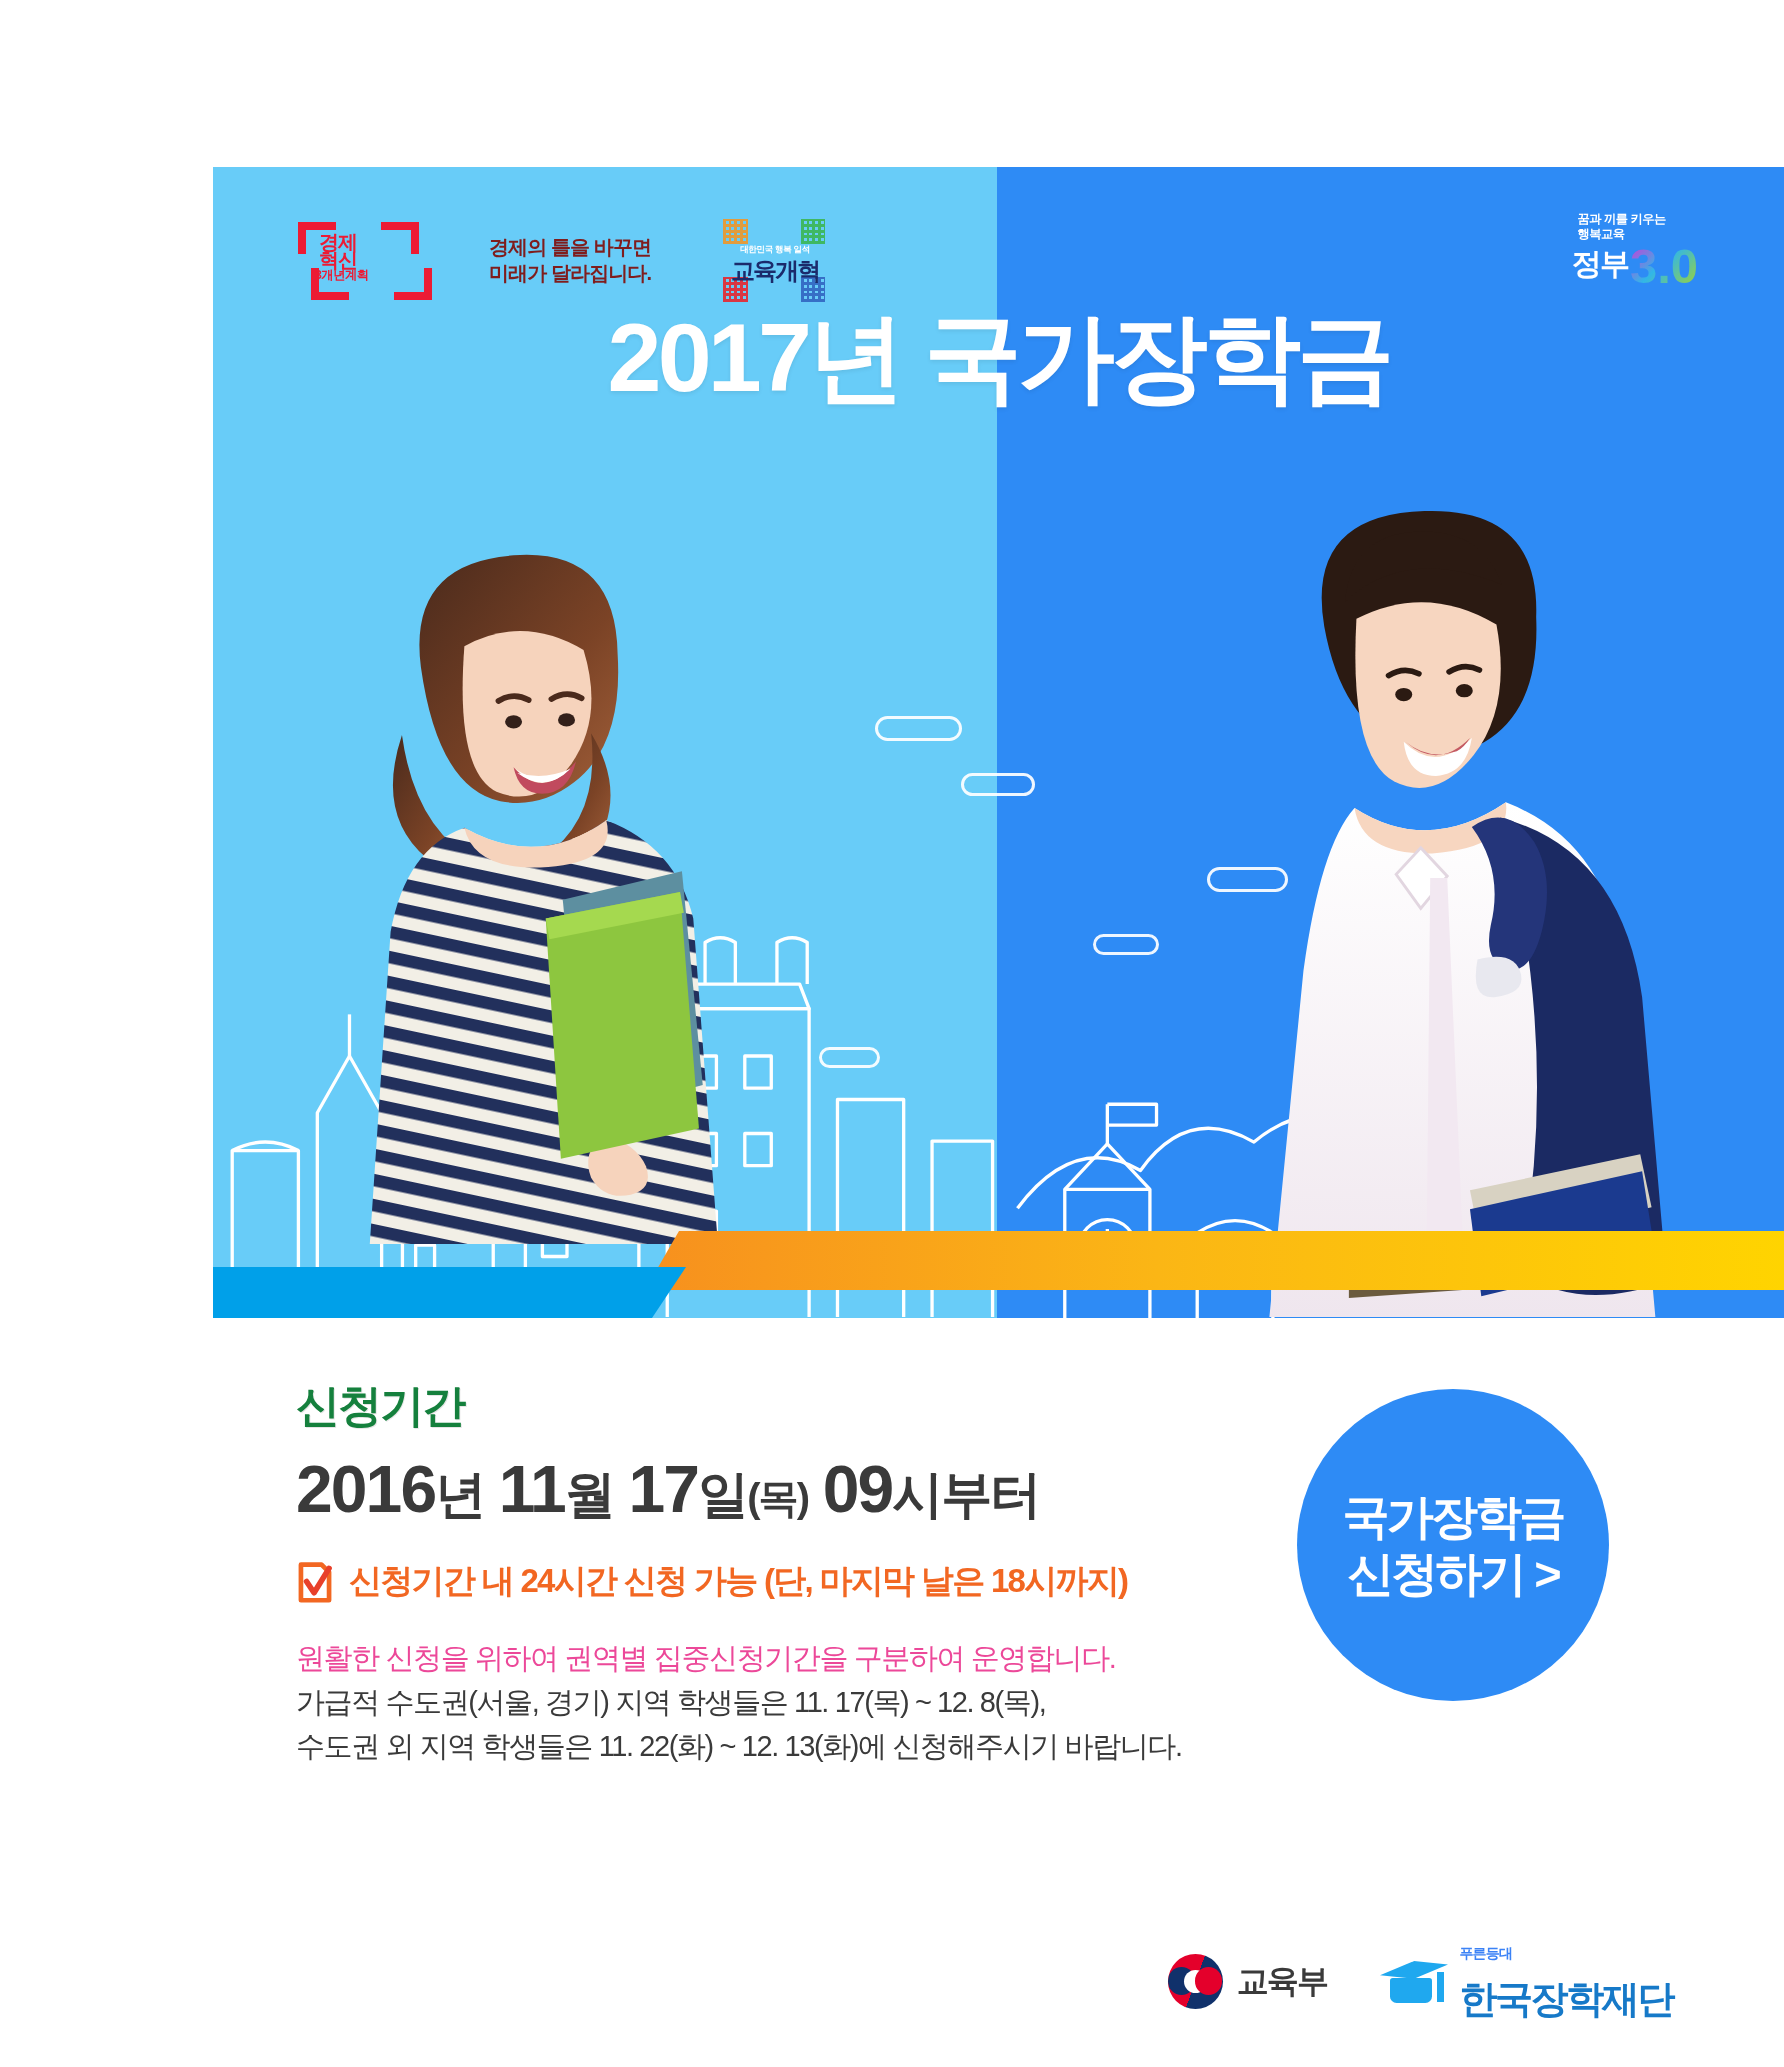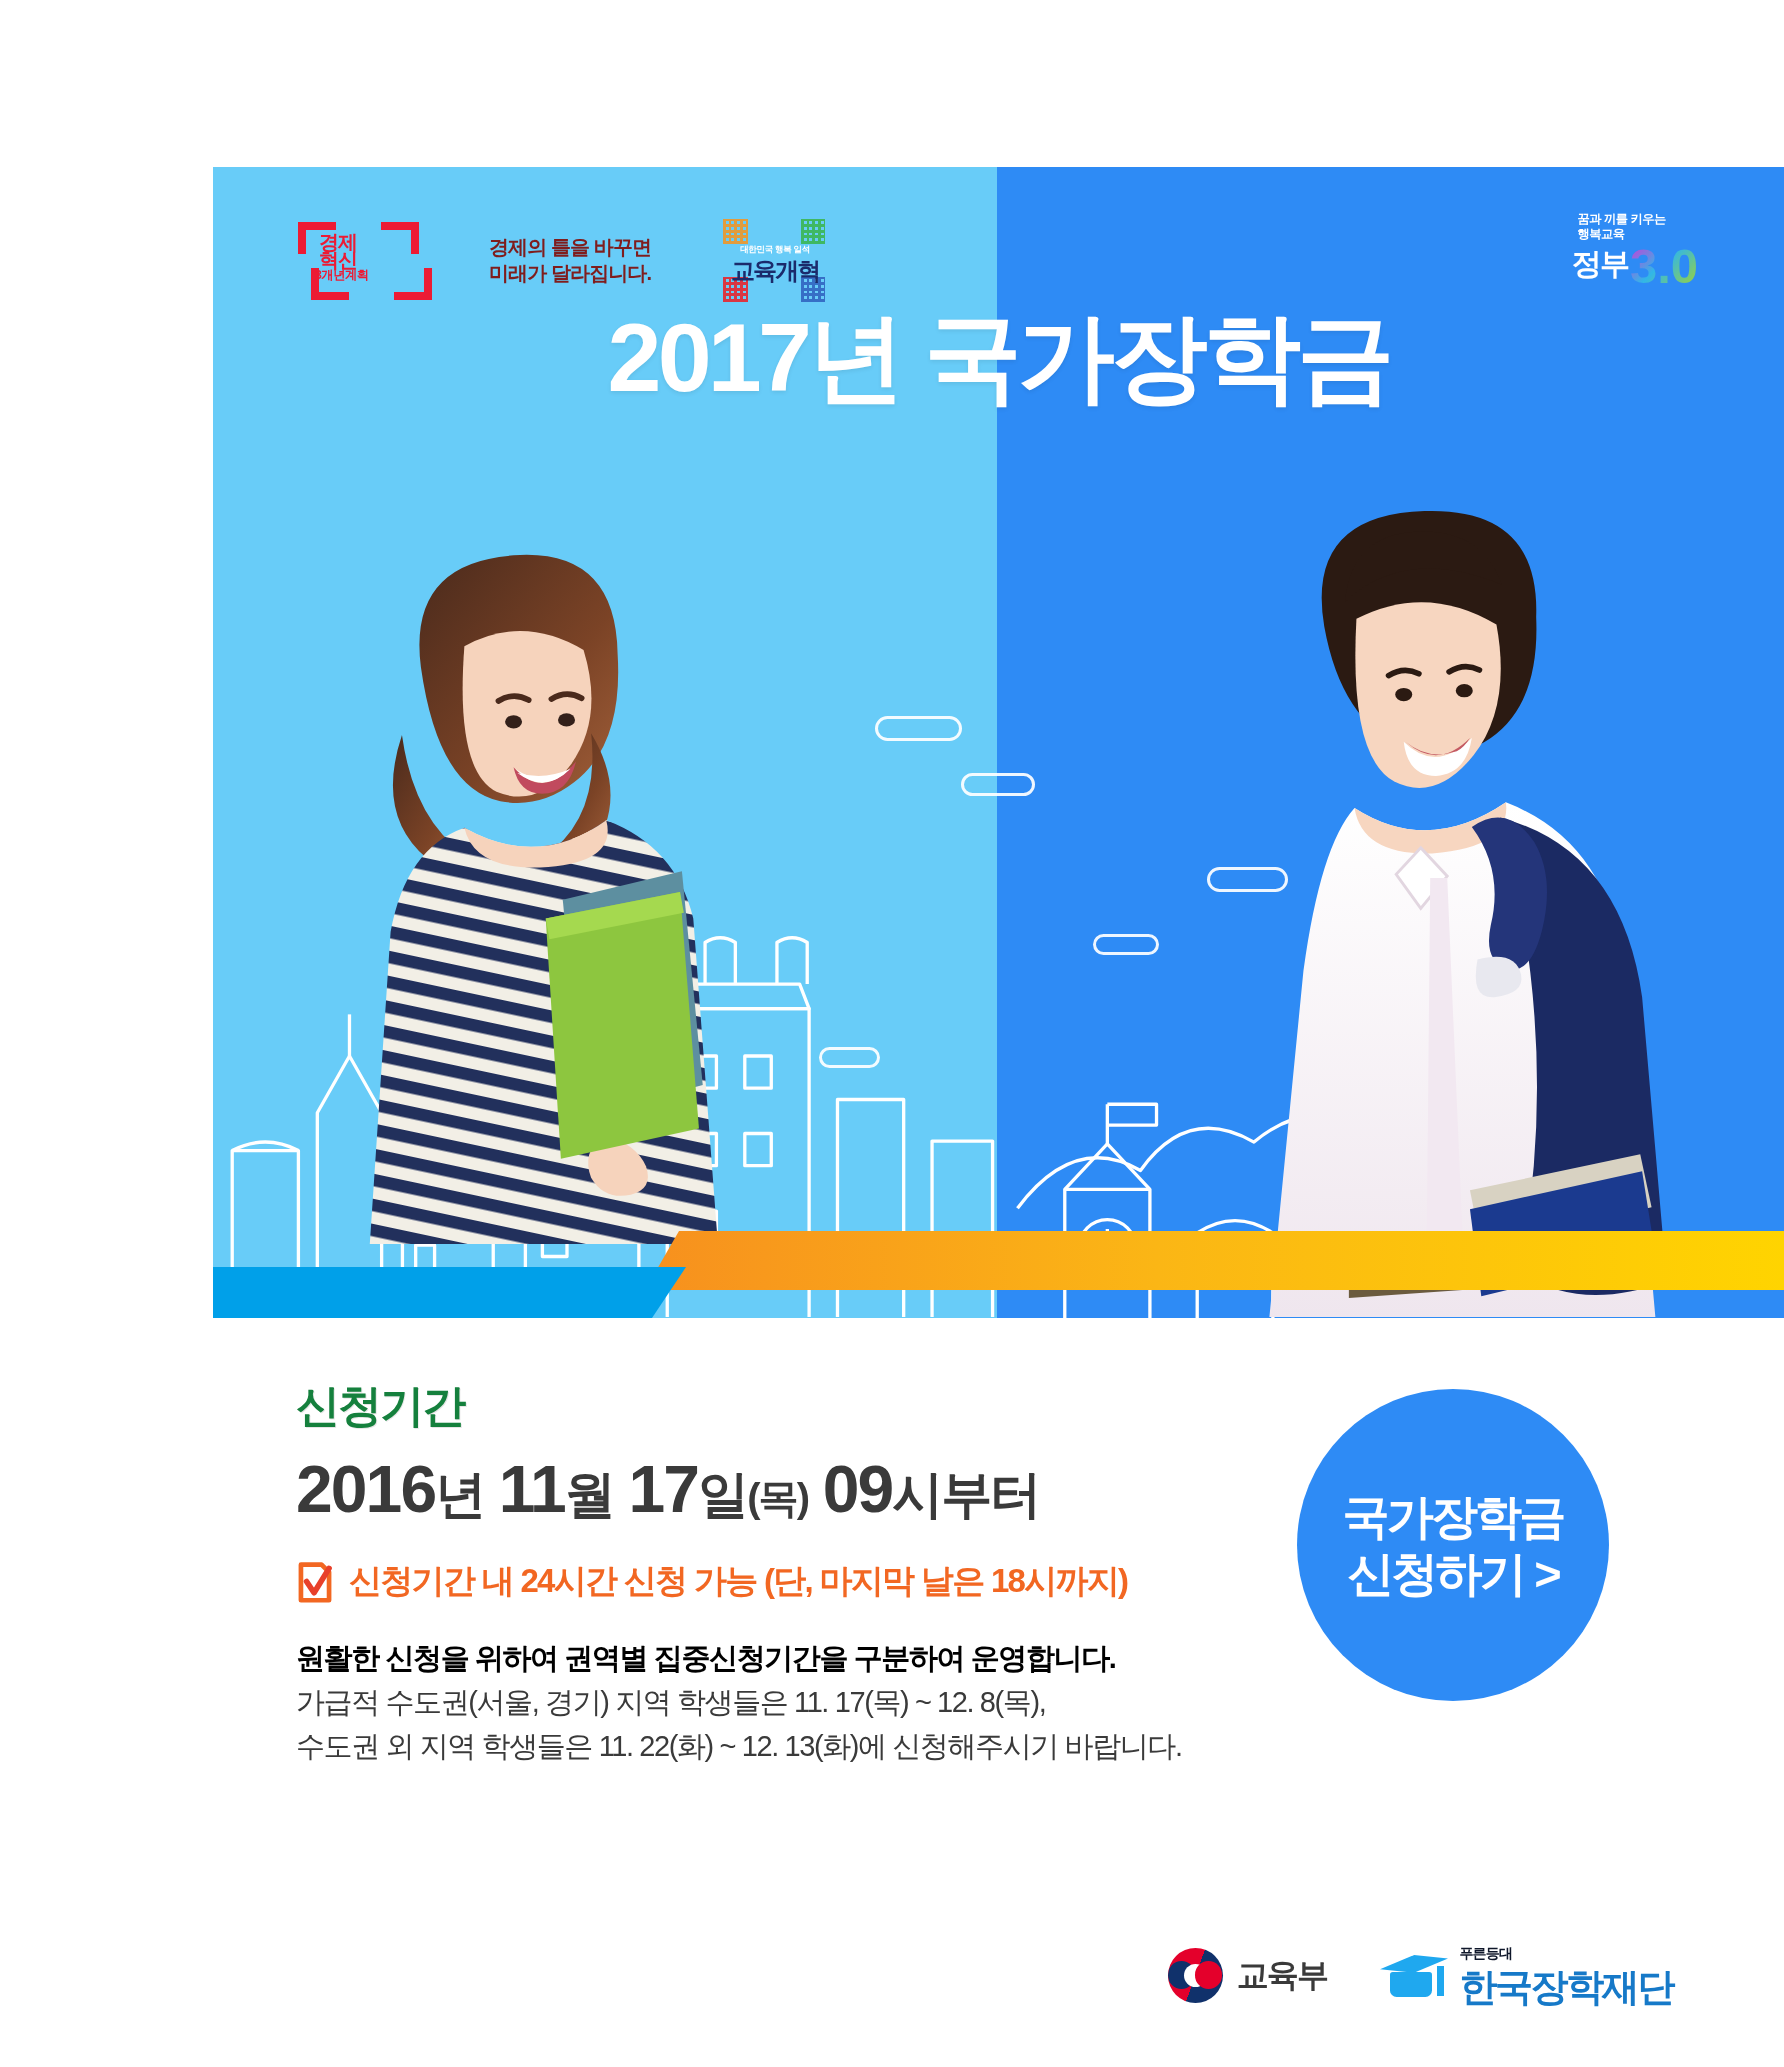--- a/index.html
+++ b/index.html
@@ -136,21 +136,21 @@
 
   .note { display:flex; align-items:center; gap:15px; margin-top:24.6px; }
   .note-text {
     color:#f26722; font-size:33px; font-weight:bold; letter-spacing:-1.7px;
   }
 
   .para { margin-top:32px; }
   .para div {
     font-size:29px; letter-spacing:-1.4px; line-height:44px; color:#3a3a3a;
   }
-  .para div.hl { color:#000000; font-weight:bold; }
+  .para div.hl { color:#ec4899; font-weight:normal; }
 
   
   .cta {
     position:absolute; left:1297px; top:1389px;
     width:312px; height:312px; border-radius:50%;
     background:#2e8bf5; color:#ffffff;
     display:flex; flex-direction:column; align-items:center; justify-content:center;
     cursor:pointer; z-index:8;
   }
   .cta div {
@@ -191,22 +191,22 @@
   .cap .base {
     position:absolute; left:9.5px; top:21px; width:42px; height:24.6px;
     background:#1fa8ef; border-radius:2.8px 2.8px 6.6px 6.6px;
   }
   .cap .tassel {
     position:absolute; right:3.8px; top:15px; width:7.6px; height:30px;
     background:#1fa8ef;
   }
   .kosaf-words { display:flex; flex-direction:column; }
   .kosaf-sm {
-    color:#0f172a; font-size:14px; font-weight:bold;
-    letter-spacing:-0.8px; margin-bottom:5px;
+    color:#3b82f6; font-size:14px; font-weight:bold;
+    letter-spacing:-0.8px; margin-bottom:17px;
   }
   .kosaf-big {
     color:#1679c8; font-size:38px; font-weight:bold; letter-spacing:-2.4px;
     line-height:38px;
   }
 </style>
 </head>
 <body>
 
 <div class="hero">

